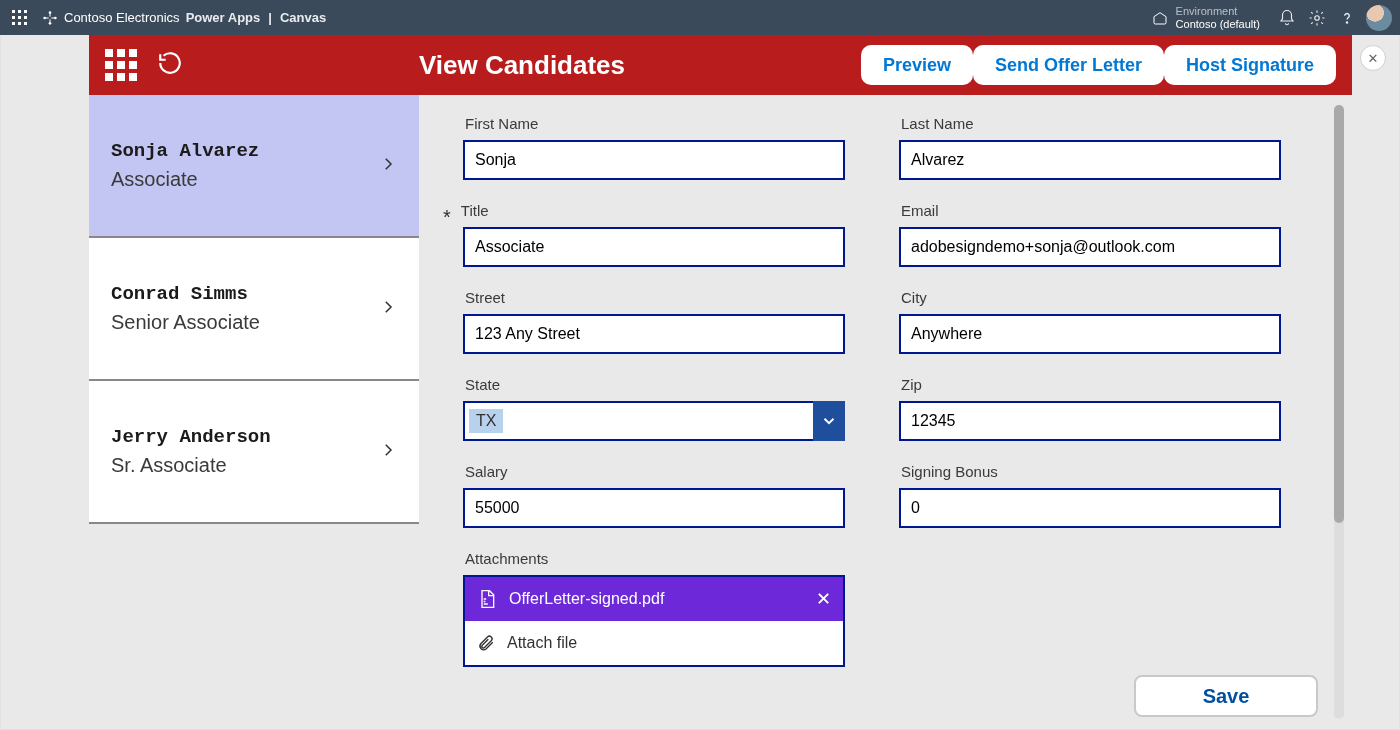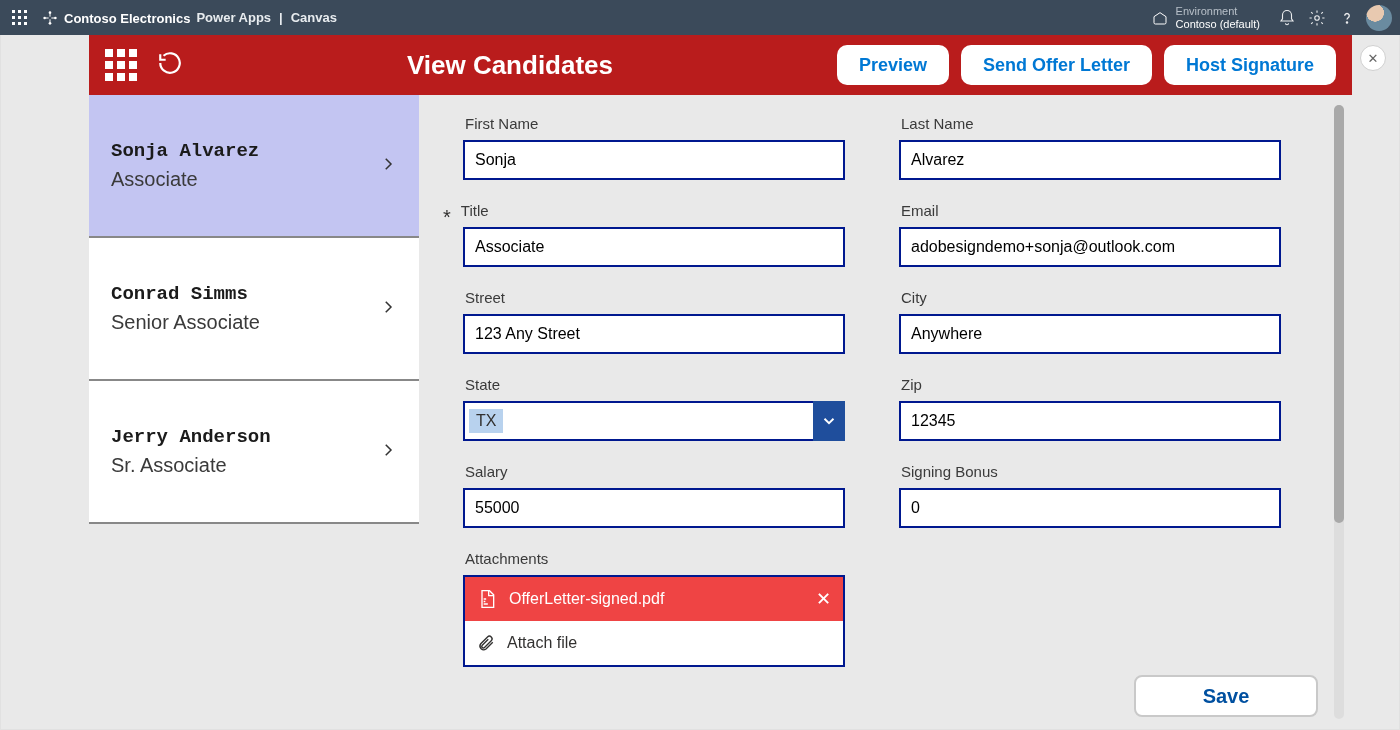--- a/index.html
+++ b/index.html
@@ -1,41 +1,41 @@
 <!DOCTYPE html>
 <html><head>
 <meta charset="utf-8">
 <style>
   html,body{margin:0;padding:0;font-family:"Segoe UI",Arial,sans-serif;background:#fff;color:#323130;width:1400px;height:730px;overflow:hidden}
   *{box-sizing:border-box}
   .ms-header{height:35px;background:#3b4a5a;display:flex;align-items:center;color:#fff;font-size:13px;padding:0 8px}
   .waffle{width:24px;height:24px;display:flex;align-items:center;justify-content:center;margin-right:10px}
   .waffle svg{fill:#fff}
-  .brand{display:flex;align-items:flex-end;font-weight:700;gap:6px}
+  .brand{display:flex;align-items:center;font-weight:400;gap:6px}
   .brand svg{fill:#fff}
   .crumbs{margin-left:6px;font-weight:600;display:flex;gap:8px;color:#e8ecef}
   .hdr-spacer{flex:1}
   .env{display:flex;align-items:center;gap:8px;margin-right:12px}
   .env-txt{display:flex;flex-direction:column;line-height:1.1;font-size:11px}
   .env-txt .lbl{color:#b8c0c9}
   .hdr-icon{width:30px;height:30px;display:flex;align-items:center;justify-content:center;opacity:.9}
   .hdr-icon svg{stroke:#fff;fill:none}
   .avatar{width:26px;height:26px;border-radius:50%;background:radial-gradient(circle at 35% 30%,#e8c9b0 0 35%,#6a8ba0 36% 100%);margin-left:4px}
   .stage{position:relative;height:695px;background:#fff;border:1px solid #e1e1e1;border-top:none;display:flex}
   .gutter-l{width:88px;background:#e9e9e9}
   .gutter-r{width:47px;background:#e9e9e9}
   .app{flex:1;display:flex;flex-direction:column;background:#e9e9e9;position:relative}
   .close-btn{position:absolute;top:10px;right:-34px;width:26px;height:26px;border-radius:50%;background:#fff;border:1px solid #d0d0d0;display:flex;align-items:center;justify-content:center;font-size:13px;color:#666;z-index:5}
   .titlebar{height:60px;background:#b91c1c;display:flex;align-items:center;padding:0 16px;gap:14px}
   .tb-left{display:flex;align-items:center;gap:20px}
   .grid9{display:grid;grid-template-columns:repeat(3,8px);grid-template-rows:repeat(3,8px);gap:4px}
   .grid9 span{background:#fff;width:8px;height:8px}
   .refresh svg{stroke:#fff;fill:none}
   .tb-title{flex:1;text-align:center;color:#fff;font-size:26px;font-weight:700}
-  .tb-actions{display:flex;gap:12px}
+  .tb-actions{display:flex;}
   .pill-btn{background:#fff;color:#0078d4;border:none;border-radius:10px;height:40px;padding:0 22px;font-size:18px;font-weight:700;cursor:pointer}
   .content{flex:1;display:flex;min-height:0}
   .sidebar{width:330px;display:flex;flex-direction:column;background:#fff}
   .cand{height:143px;border-bottom:2px solid #888;display:flex;align-items:center;justify-content:space-between;padding:0 22px;background:#fff;cursor:pointer}
   .cand.selected{background:#c3c5f2}
   .cand .txt{display:flex;flex-direction:column}
   .cand .name{font-size:19px;font-weight:700;color:#1b1b1b;font-family:Liberation Mono, monospace}
   .cand .role{font-size:20px;color:#3a3a3a;margin-top:6px;font-weight:400}
   .chev svg{stroke:#333;fill:none}
   .sidebar-rest{flex:1;background:#e9e9e9}
@@ -47,21 +47,21 @@
   .req{display:flex;align-items:center}
   .star{color:#323130;font-size:20px;margin:0 10px 0 -20px;line-height:0;position:relative;top:6px}
   .tbox{height:40px;border:2px solid #00188f;background:#fff;font-size:16px;padding:0 10px;outline:none;font-family:inherit}
   .select-wrap{position:relative}
   .select-val{display:flex;align-items:center;height:40px;border:2px solid #00188f;background:#fff;font-size:16px}
   .select-val span{background:#b8d2ee;padding:3px 7px;margin-left:4px}
   .select-caret{position:absolute;right:0;top:0;height:40px;width:32px;background:#1f4e9c;display:flex;align-items:center;justify-content:center}
   .select-caret svg{stroke:#fff;fill:none}
   .attach-box{border:2px solid #00188f;background:#fff}
   .att-row{height:44px;display:flex;align-items:center;padding:0 12px;font-size:16px;gap:12px}
-  .att-file{background:#ef4444;color:#fff;justify-content:center}
+  .att-file{background:#6d28d9;color:#fff;justify-content:center}
   .att-file .spacer{flex:1}
   .att-add{color:#323130}
   .att-add svg{stroke:#323130;fill:none}
   .save-bar{position:absolute;right:34px;bottom:12px}
   .save-btn{width:184px;height:42px;background:#fff;border:2px solid #c9c9c9;border-radius:8px;color:#0050a0;font-size:20px;font-weight:600;cursor:pointer}
   .scrollbar{position:absolute;right:8px;top:10px;bottom:10px;width:10px;background:#ddd;border-radius:5px}
   .scrollbar::after{content:"";position:absolute;left:0;right:0;top:0;height:68%;background:#a9a9a9;border-radius:5px}
 </style>
 </head>
 <body>

